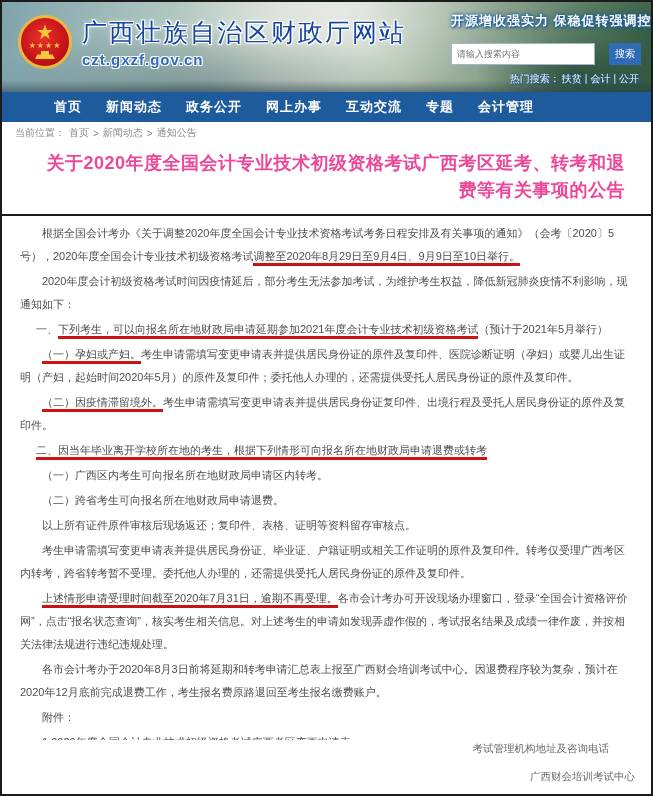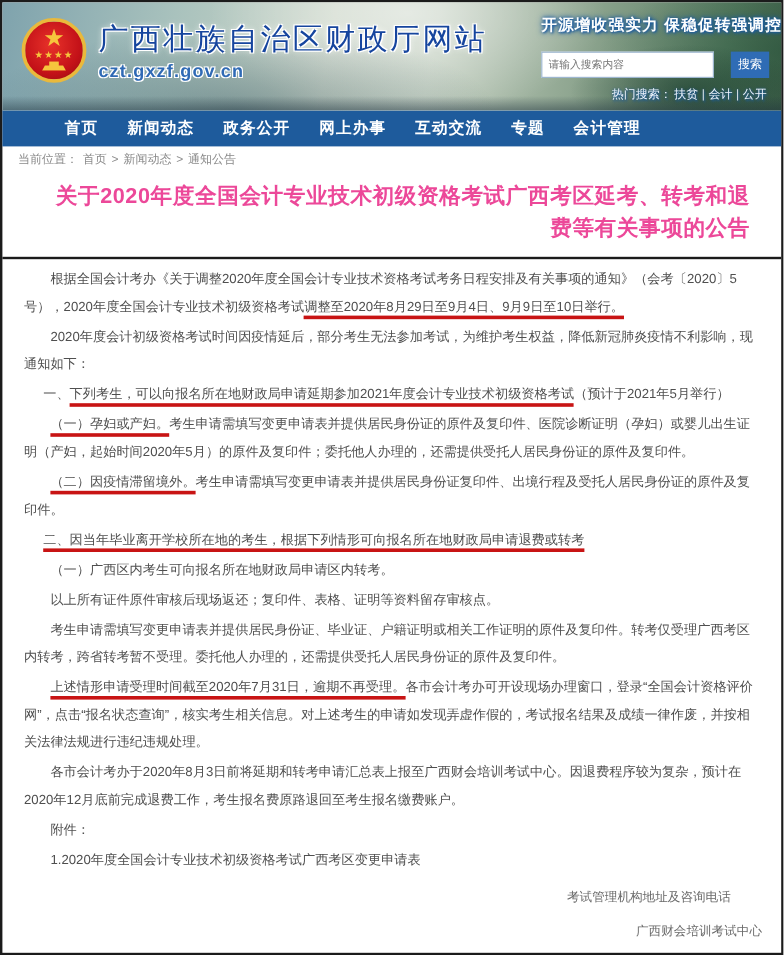--- a/index.html
+++ b/index.html
@@ -115,20 +115,21 @@
   <div class="title-rule"></div>
 
   <div class="content">
     <div class="p"><span>根据全国会计考办《关于调整2020年度全国会计专业技术资格考试考务日程安排及有关事项的通知》（会考〔2020〕5号），2020年度全国会计专业技术初级资格考试</span><span class="redline">调整至2020年8月29日至9月4日、9月9日至10日举行。</span></div>
     <div class="p">2020年度会计初级资格考试时间因疫情延后，部分考生无法参加考试，为维护考生权益，降低新冠肺炎疫情不利影响，现通知如下：</div>
     <div class="sec"><span>一、</span><span class="redline">下列考生，可以向报名所在地财政局申请延期参加2021年度会计专业技术初级资格考试</span><span>（预计于2021年5月举行）</span></div>
     <div class="p"><span class="redline">（一）孕妇或产妇。</span><span>考生申请需填写变更申请表并提供居民身份证的原件及复印件、医院诊断证明（孕妇）或婴儿出生证明（产妇，起始时间2020年5月）的原件及复印件；委托他人办理的，还需提供受托人居民身份证的原件及复印件。</span></div>
     <div class="p"><span class="redline">（二）因疫情滞留境外。</span><span>考生申请需填写变更申请表并提供居民身份证复印件、出境行程及受托人居民身份证的原件及复印件。</span></div>
     <div class="sec"><span class="redline">二、因当年毕业离开学校所在地的考生，根据下列情形可向报名所在地财政局申请退费或转考</span></div>
     <div class="p">（一）广西区内考生可向报名所在地财政局申请区内转考。</div>
+    <div class="p">（二）跨省考生可向报名所在地财政局申请退费。</div>
     <div class="p">以上所有证件原件审核后现场返还；复印件、表格、证明等资料留存审核点。</div>
     <div class="p">考生申请需填写变更申请表并提供居民身份证、毕业证、户籍证明或相关工作证明的原件及复印件。转考仅受理广西考区内转考，跨省转考暂不受理。委托他人办理的，还需提供受托人居民身份证的原件及复印件。</div>
     <div class="p"><span class="redline">上述情形申请受理时间截至2020年7月31日，逾期不再受理。</span><span>各市会计考办可开设现场办理窗口，登录“全国会计资格评价网”，点击“报名状态查询”，核实考生相关信息。对上述考生的申请如发现弄虚作假的，考试报名结果及成绩一律作废，并按相关法律法规进行违纪违规处理。</span></div>
     <div class="p">各市会计考办于2020年8月3日前将延期和转考申请汇总表上报至广西财会培训考试中心。因退费程序较为复杂，预计在2020年12月底前完成退费工作，考生报名费原路退回至考生报名缴费账户。</div>
     <div class="p">附件：</div>
     <div class="p">1.2020年度全国会计专业技术初级资格考试广西考区变更申请表</div>
 
   </div>
 
   <div class="foot">

